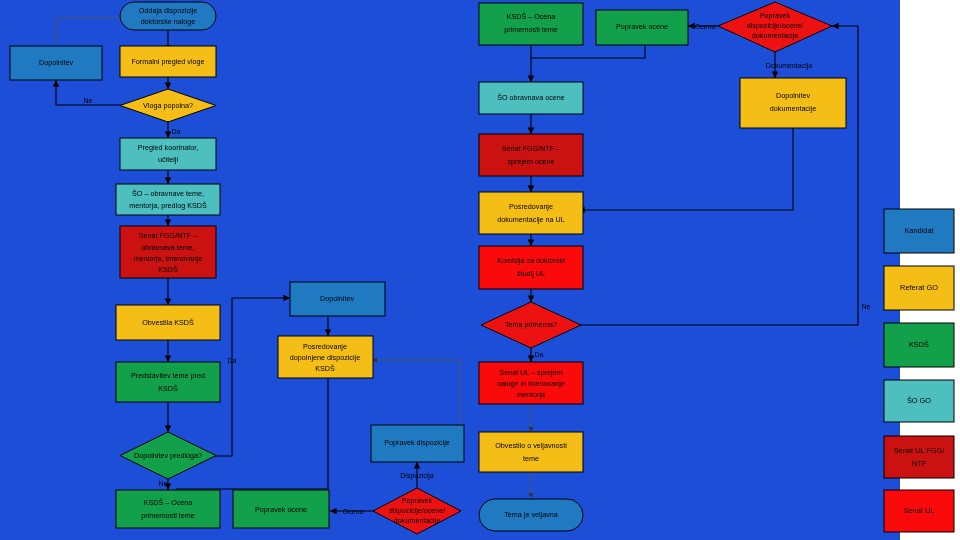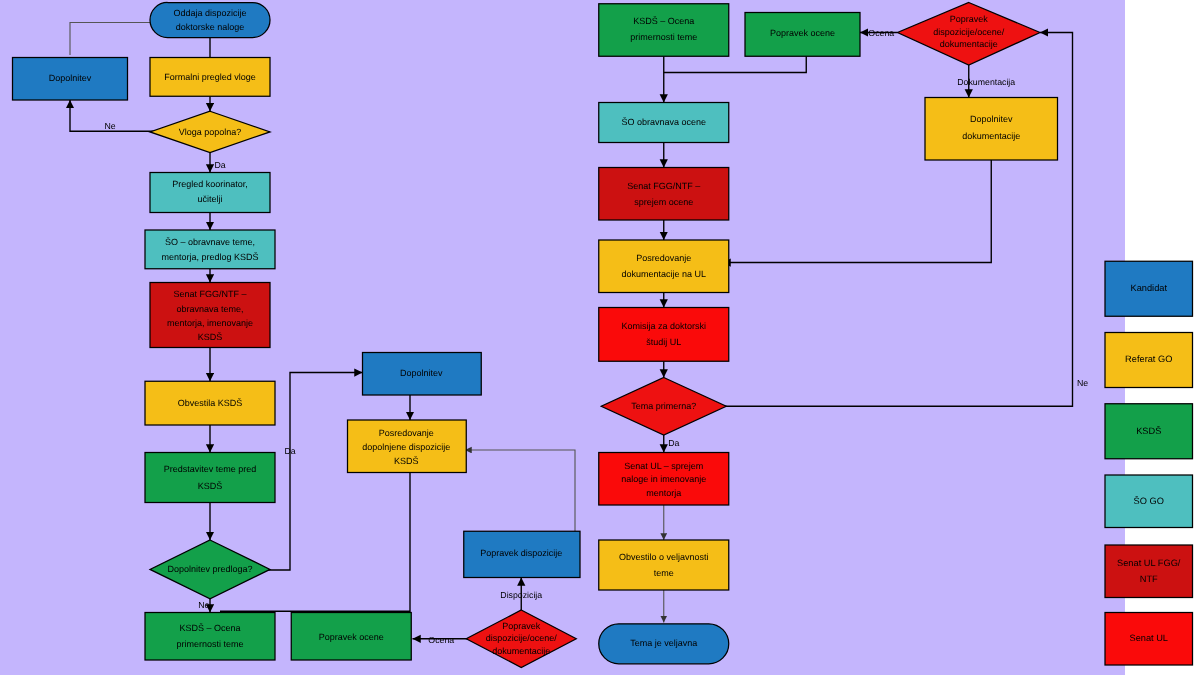--- a/index.html
+++ b/index.html
@@ -1,18 +1,18 @@
 <!DOCTYPE html>
 <html><head>
 <meta charset="utf-8">
 <style>
   html,body{margin:0;padding:0;background:#ffffff;}
   body{width:960px;height:540px;overflow:hidden;
        font-family:"Liberation Sans","DejaVu Sans",sans-serif;}
-  #stage{position:relative;width:900px;height:540px;background:#c4b5fd;}
+  #stage{position:relative;width:900px;height:540px;background:#1d4ed8;}
   svg{position:absolute;left:0;top:0;}
   .nodeText{font-family:"Liberation Sans","DejaVu Sans",sans-serif;
             font-size:7.2px;text-anchor:middle;dominant-baseline:middle;
             fill:#000;pointer-events:none;}
   .edgeLabel{font-family:"Liberation Sans","DejaVu Sans",sans-serif;
              font-size:7px;text-anchor:middle;fill:#000;}
   .legendText{font-family:"Liberation Sans","DejaVu Sans",sans-serif;
               font-size:7.4px;text-anchor:middle;dominant-baseline:middle;fill:#000;}
   .shape{stroke:#000;stroke-width:1;}
   .edge{stroke:#000;stroke-width:1.1;fill:none;}

